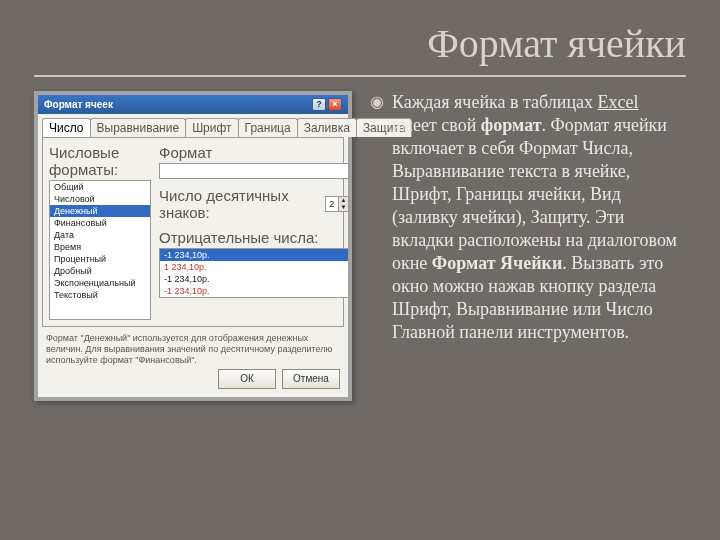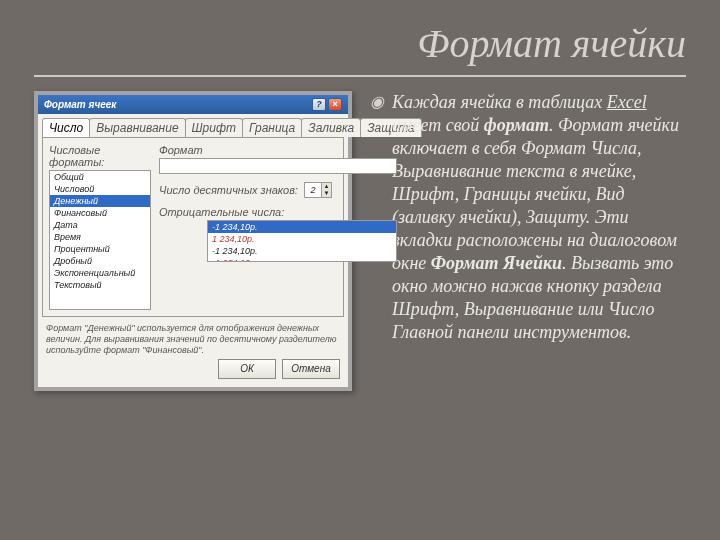--- a/index.html
+++ b/index.html
@@ -4,21 +4,21 @@
 <style>
   * { box-sizing: border-box; margin: 0; padding: 0; }
   body {
     width: 720px; height: 540px;
     background: #6f6a66;
     font-family: Georgia, 'Times New Roman', serif;
     color: #eae6e2;
     overflow: hidden;
     position: relative;
   }
-  .slide { width: 100%; height: 100%; padding: 20px 34px 14px 34px; font-style: italic; }
+  .slide { width: 100%; height: 100%; padding: 20px 34px 14px 34px; }
   .title {
     font-size: 40px;
     text-align: right;
     color: #d8d2cc;
     margin-bottom: 8px;
     font-weight: normal;
   }
   .rule { border: none; border-top: 2px solid #cfc9c3; margin-bottom: 14px; }
   .content { display: flex; gap: 18px; }
   .left { width: 318px; flex: 0 0 318px; }
@@ -68,45 +68,44 @@
   }
   .tab.active { background: #fff; color: #000; position: relative; z-index: 2; }
   .panel {
     margin: 0 4px 4px 4px;
     border: 1px solid #9c9a93;
     background: #f3f1ec;
     padding: 6px;
     position: relative;
   }
   .row { display: flex; gap: 8px; }
-  .lbl { color: #5a564f; font-size: 11px; margin-bottom: 2px; }
+  .lbl { color: #5a564f; font-size: 15px; margin-bottom: 2px; }
   .listbox {
     width: 102px; height: 140px;
     background: #fff; border: 1px solid #9c9a93;
     overflow: hidden;
   }
   .listbox .item { padding: 1px 4px; font-size: 9px; }
   .listbox .item.sel { background: #316ac5; color: #fff; }
   .field-col { flex: 1; display: flex; flex-direction: column; gap: 8px; }
-  .hrow { display: flex; align-items: center; gap: 6px; }
+  .hrow { display: flex; align-items: center; gap: 6px; justify-content: center; }
   .sample-box {
     flex:1; height:16px; border:1px solid #9c9a93; background:#fff;
     font-size:9px; padding:1px 4px; color:#555;
   }
   .spin { width: 28px; height: 16px; border:1px solid #9c9a93; background:#fff; display:flex; }
   .spin .v { flex:1; font-size:9px; text-align:center; line-height:14px; }
   .spin .arrs { width:10px; display:flex; flex-direction:column; }
   .spin .arrs div { flex:1; font-size:6px; text-align:center; line-height:6px; background:#e6e3db; border-left:1px solid #9c9a93; }
   .combo { width: 100px; height:16px; border:1px solid #9c9a93; background:#fff; display:flex; }
   .combo .v { flex:1; font-size:9px; padding:1px 3px; }
   .combo .dd { width:14px; background:#e6e3db; border-left:1px solid #9c9a93; text-align:center; font-size:8px; line-height:14px; }
   .neg-list {
-    width: 190px; height: 42px; background:#fff; border:1px solid #9c9a93;
+    width: 190px; height: 50px; background:#fff; border:1px solid #9c9a93;
     overflow:hidden;
-    margin-left:48px;
   }
   .neg-list .nitem { padding:1px 4px; font-size:9px; }
   .neg-list .nitem.red { color:#c0392b; }
   .neg-list .nitem.sel { background:#316ac5; color:#fff; }
   .desc {
     margin: 6px 8px 0 8px; font-size: 9px; color:#5a564f; line-height:1.2;
     height: 30px;
   }
   .dlg-footer { display:flex; justify-content:flex-end; gap:6px; padding: 6px 8px 8px; }
   .push {

